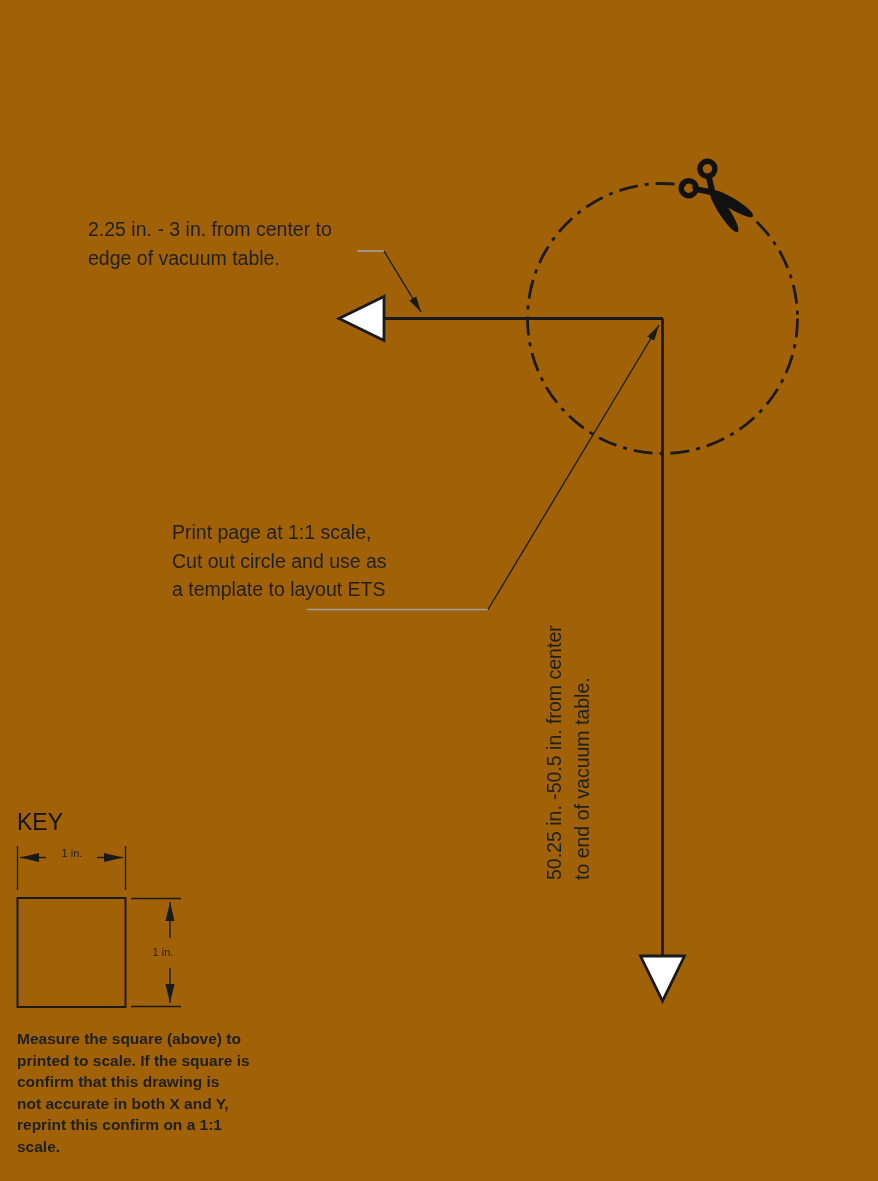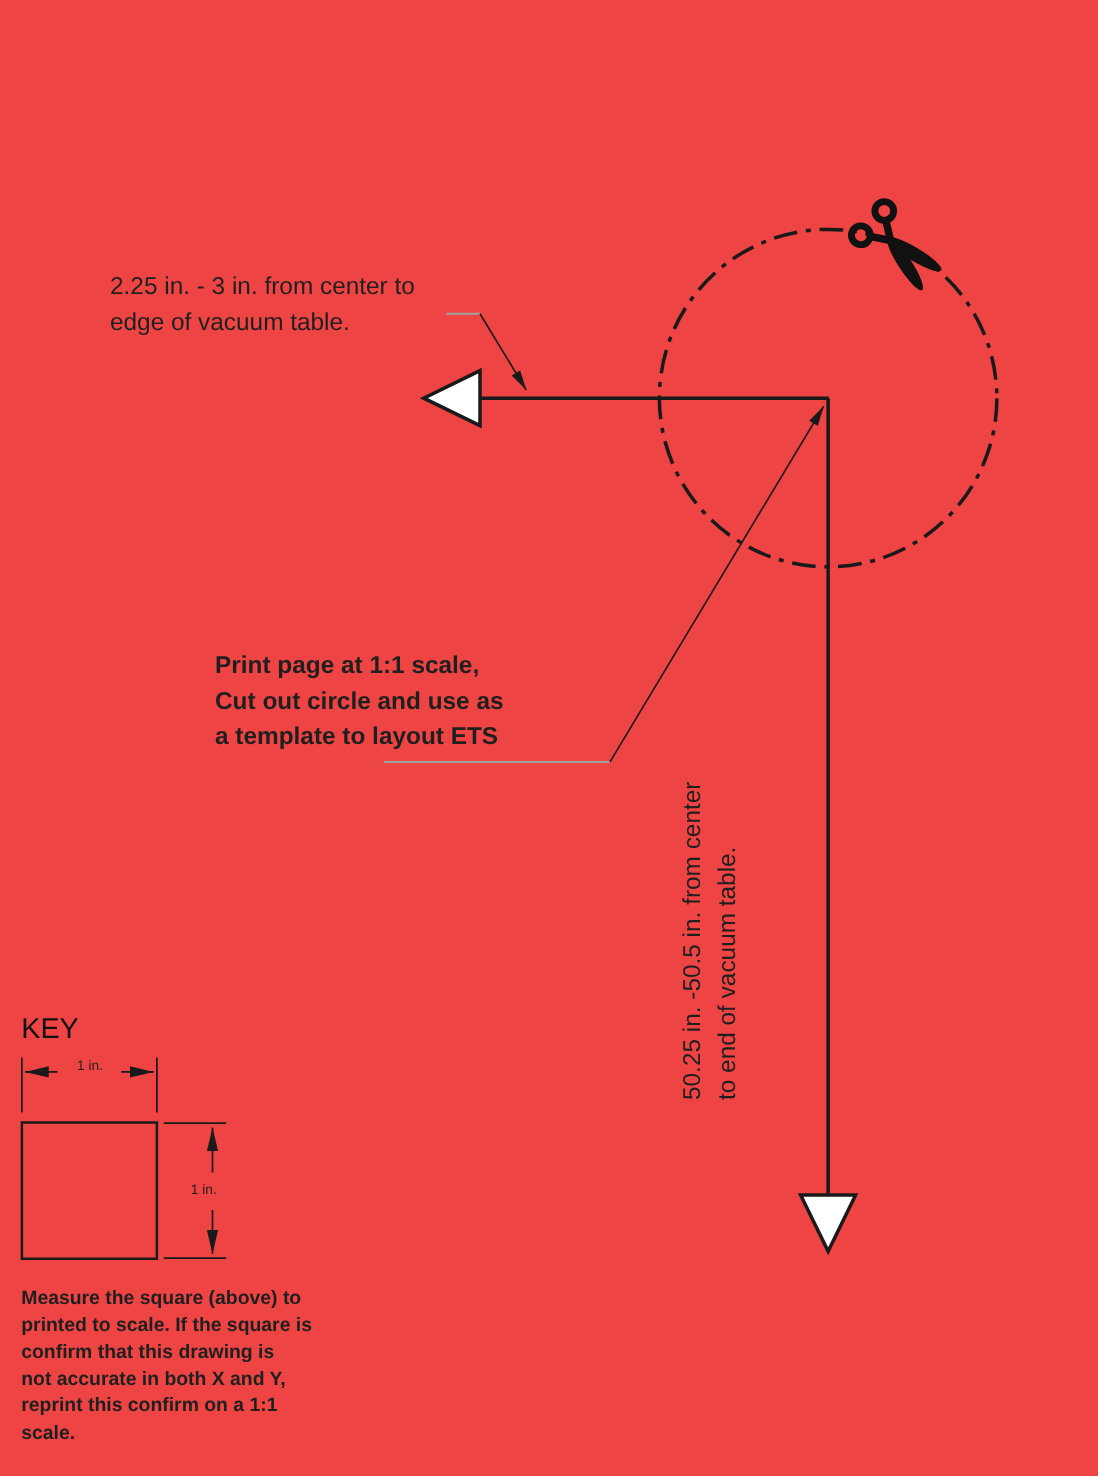--- a/index.html
+++ b/index.html
@@ -1,27 +1,27 @@
 <!DOCTYPE html>
 <html><head>
 <meta charset="utf-8">
 <style>
   html,body{margin:0;padding:0;background:#ffffff;}
   #page{
     position:relative;
     width:878px;height:1181px;
-    background:#ef4444;
+    background:#a16207;
     font-family:"Liberation Sans","DejaVu Sans",sans-serif;
     color:#1f1f1f;
     overflow:hidden;
   }
   #drawing{position:absolute;left:0;top:0;}
   .note{position:absolute;color:#1f1f1f;}
   .offset-note{left:88px;top:215px;font-size:19.5px;line-height:29px;}
-  .print-note{left:172px;top:518px;font-size:19.5px;line-height:28.5px;font-weight:bold;}
+  .print-note{left:172px;top:518px;font-size:19.5px;line-height:28.5px;}
   .vertical-note{
     position:absolute;left:598px;top:822px;width:300px;height:58px;
     font-size:19.5px;line-height:28px;
     transform:rotate(-90deg);
     transform-origin:0 100%;
   }
   .key-title{left:17px;top:809px;font-size:23px;font-weight:normal;color:#111;}
   .dim-label{position:absolute;font-size:11px;color:#1f1f1f;text-align:center;}
   .dim-w{left:40px;top:847px;width:64px;}
   .dim-h{left:138px;top:946px;width:50px;}

